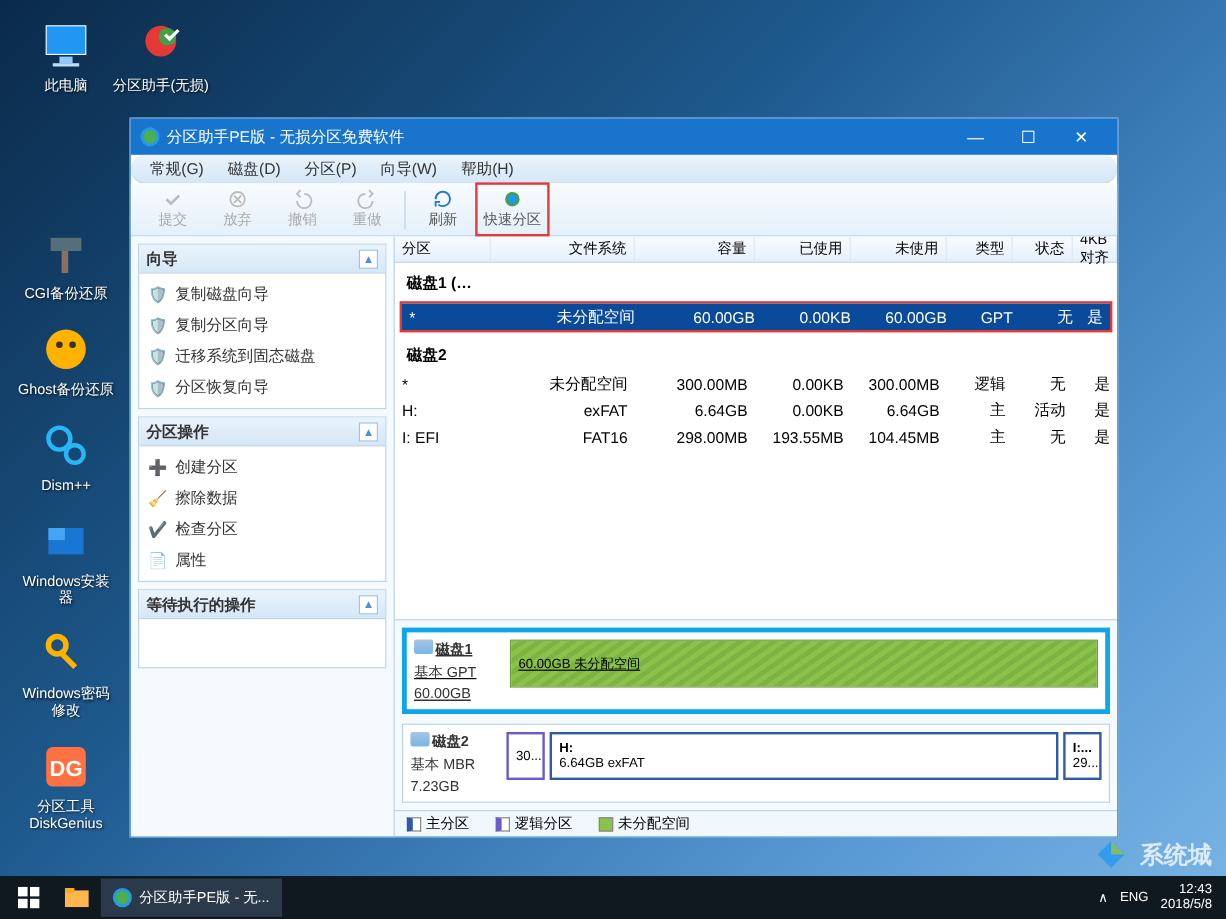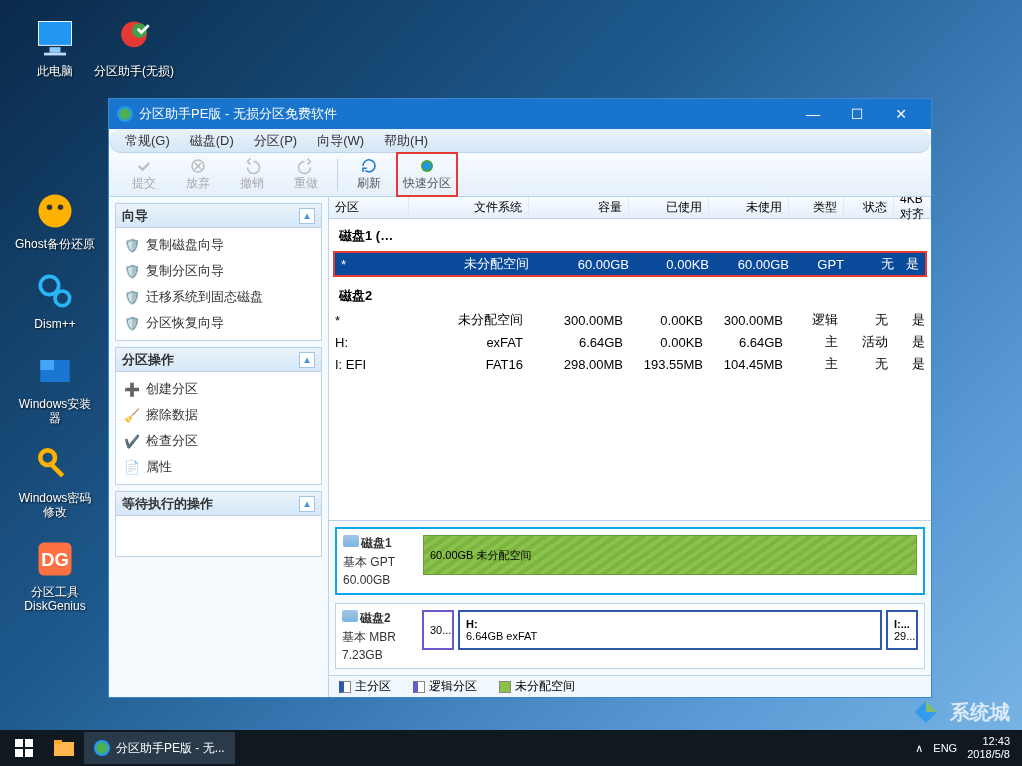--- a/index.html
+++ b/index.html
@@ -61,21 +61,21 @@
 .partition-list { flex: 1; overflow: auto; font-size: 13px; padding: 0; }
 .disk-heading { padding: 8px 10px 4px 10px; font-weight: bold; font-size: 13px; }
 .table-row { display: flex; height: 22px; align-items: center; font-size: 13px; }
 .table-row.selected { background: #0a4a9a; color: #fff; }
 .table-row .td { border-right: none; }
 .highlight-box-sel { border: 2px solid #e53935; margin: 2px 4px; }
 
 
 .disk-maps { border-top: 1px solid #bcd4e8; padding: 6px; display: flex; flex-direction: column; gap: 8px; background: #f5faff; }
 .disk-map { border: 1px solid #bcd4e8; background: #fff; display: flex; padding: 6px; gap: 8px; }
-.disk-map.selected { border: 2px solid #0ea5e9; }
+.disk-map.selected { border: 4px solid #0ea5e9; text-decoration: underline; }
 .disk-info { width: 72px; font-size: 12px; color: #333; display: flex; flex-direction: column; gap: 2px; }
 .disk-info .di-icon { width: 16px; height: 12px; background: linear-gradient(#a5c5e5, #7ab5e5); border-radius: 2px; display: inline-block; margin-right: 2px; }
 .disk-bar { flex: 1; display: flex; gap: 4px; height: 40px; }
 .disk-seg { border: 1px solid #888; display: flex; flex-direction: column; justify-content: center; padding: 2px 6px; font-size: 11px; position: relative; }
 .disk-seg.unalloc { background: repeating-linear-gradient(145deg, #8bc34a, #8bc34a 4px, #7cb342 4px, #7cb342 8px); border-color: #689f38; }
 .disk-seg.primary { background: #fff; border: 2px solid #2e5aa8; }
 .disk-seg.logical { background: #fff; border: 2px solid #6a5acd; }
 
 
 .legend { height: 22px; border-top: 1px solid #bcd4e8; display: flex; align-items: center; gap: 22px; padding: 0 10px; font-size: 12px; background: #f0f7fd; }
@@ -105,20 +105,29 @@
     <div class="icon-box">
         <svg viewBox="0 0 48 48">
           <rect x="6" y="6" width="36" height="26" fill="#2196f3" stroke="#fff"></rect>
           <rect x="18" y="34" width="12" height="6" fill="#90caf9"></rect>
           <rect x="12" y="40" width="24" height="3" fill="#bbdefb"></rect>
         </svg>
       </div>
     <span>此电脑</span>
   </div>
   <div style="height:85px"></div>
+  <div class="desktop-icon">
+    <div class="icon-box">
+        <svg viewBox="0 0 48 48">
+          <rect x="20" y="18" width="6" height="24" fill="#8d6e63"></rect>
+          <rect x="10" y="10" width="28" height="12" fill="#546e7a"></rect>
+        </svg>
+      </div>
+    <span>CGI备份还原</span>
+  </div>
   <div class="desktop-icon">
     <div class="icon-box">
         <svg viewBox="0 0 48 48">
           <circle cx="24" cy="24" r="18" fill="#ffb300"></circle>
           <circle cx="18" cy="20" r="3" fill="#333"></circle>
           <circle cx="30" cy="20" r="3" fill="#333"></circle>
         </svg>
       </div>
     <span>Ghost备份还原</span>
   </div>

